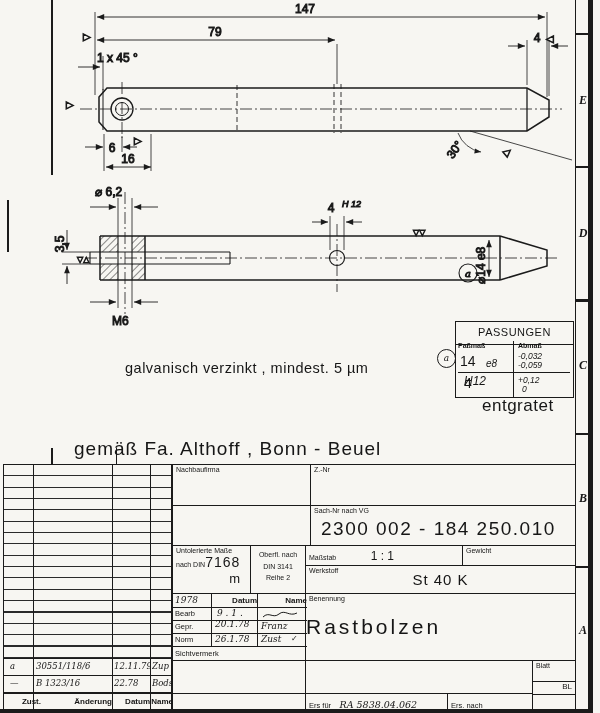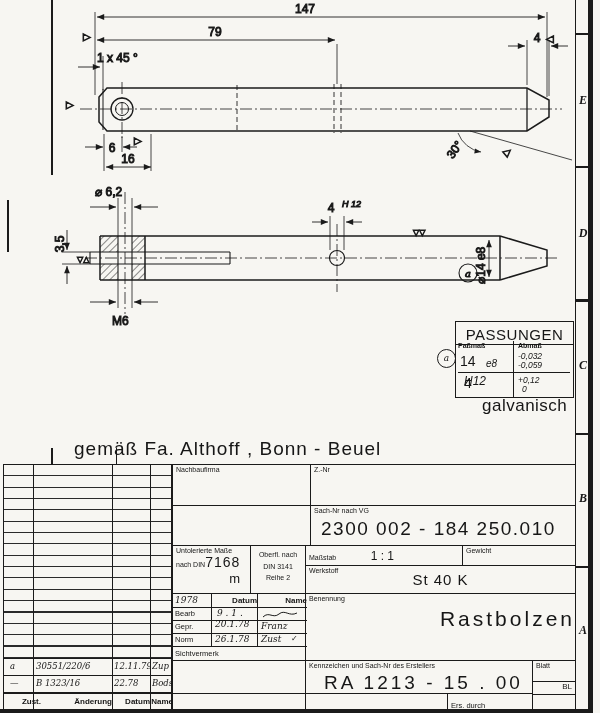--- a/index.html
+++ b/index.html
@@ -182,27 +182,28 @@
   <div class="abs blk" style="left:575px;top:299px;width:18px;height:3px"></div>
   <div class="abs blk" style="left:575px;top:433px;width:18px;height:1.5px"></div>
   <div class="abs blk" style="left:575px;top:566px;width:18px;height:1.5px"></div>
   <div class="abs blk" style="left:0;top:709px;width:593px;height:4px"></div>
   <span class="zone" style="top:93px">E</span>
   <span class="zone" style="top:226px">D</span>
   <span class="zone" style="top:358px">C</span>
   <span class="zone" style="top:491px">B</span>
   <span class="zone" style="top:623px">A</span>
 
+  <div class="note" style="left:125px;top:360px;font-size:14.5px;letter-spacing:0.5px">galvanisch  verzinkt , mindest. 5 µm</div>
   <div class="note" style="left:437px;top:349px;width:17px;height:17px;border:1.2px solid #1b1b1b;border-radius:50%;
        text-align:center;font:italic 9px 'DejaVu Serif',serif;line-height:16px">a</div>
-  <div class="note" style="left:482px;top:396px;font-size:17px;letter-spacing:0.5px">galvanisch</div>
+  <div class="note" style="left:482px;top:396px;font-size:17px;letter-spacing:0.5px">entgratet</div>
   <div class="note" style="left:74px;top:438px;font-size:19px;letter-spacing:1px">gemäß Fa. Althoff , Bonn - Beuel</div>
 
   <div class="cell" style="left:455px;top:321px;width:119px;height:77px;border-width:1.8px">
-    <div class="pcell" style="left:0;top:4px;width:100%;height:19px;border-bottom:1.2px solid #1b1b1b;text-align:center;font-size:15px;letter-spacing:0.5px">PASSUNGEN</div>
+    <div class="pcell" style="left:0;top:4px;width:100%;height:19px;border-bottom:1.2px solid #1b1b1b;text-align:center;font-size:11px;letter-spacing:0.5px">PASSUNGEN</div>
     <div class="pcell" style="left:2px;top:20px;font-size:7px;font-weight:bold">Paßmaß</div>
     <div class="pcell" style="left:62px;top:20px;font-size:7px;font-weight:bold">Abmaß</div>
     <div class="vline" style="left:57px;top:19px;height:56px"></div>
 
     <div class="pcell" style="left:4px;top:31px;font-size:14px">14</div>
     <div class="pcell" style="left:30px;top:36px;font-size:10px;font-style:italic">e8</div>
     <div class="pcell" style="left:62px;top:29px;font-size:8.5px;font-style:italic">-0,032</div>
     <div class="pcell" style="left:62px;top:38px;font-size:8.5px;font-style:italic">-0,059</div>
     <div class="hline" style="left:2px;top:50px;width:112px;height:1px"></div>
 
@@ -216,21 +217,21 @@
     <div class="abs" style="left:0;top:0;width:100%;height:193px;
          background:repeating-linear-gradient(to bottom, transparent 0 10.2px, #2a2a2a 10.2px 11.35px)"></div>
     <div class="vline" style="left:29px;top:0;height:244px"></div>
     <div class="vline" style="left:108px;top:0;height:244px"></div>
     <div class="vline" style="left:146px;top:0;height:244px"></div>
     <div class="hline" style="left:0;top:193px;width:169px"></div>
     <div class="hline" style="left:0;top:210px;width:169px"></div>
     <div class="hline" style="left:0;top:227px;width:169px;height:1.6px"></div>
 
     <div class="rowtxt" style="left:6px;top:196px;width:22px">a</div>
-    <div class="rowtxt" style="left:32px;top:196px;width:75px">30551/220/6</div>
+    <div class="rowtxt" style="left:32px;top:196px;width:75px">30551/118/6</div>
     <div class="rowtxt" style="left:110px;top:196px;width:36px">12.11.79</div>
     <div class="rowtxt" style="left:148px;top:196px;width:21px">Zup</div>
 
     <div class="rowtxt" style="left:6px;top:213px;width:22px">—</div>
     <div class="rowtxt" style="left:32px;top:213px;width:75px">B 1323/16</div>
     <div class="rowtxt" style="left:110px;top:213px;width:36px">22.78</div>
     <div class="rowtxt" style="left:148px;top:213px;width:33px">Bods</div>
 
     <div class="hdr8" style="left:8px;top:232px;width:29px">Zust.</div>
     <div class="hdr8" style="left:29px;top:232px;width:79px">Änderung</div>
@@ -293,34 +294,34 @@
     <div class="abs hand" style="left:88px;top:27px">Franz</div>
     <div class="abs" style="left:2px;top:41px;font-size:7.5px">Norm</div>
     <div class="abs hand" style="left:42px;top:40px">26.1.78</div>
     <div class="abs hand" style="left:88px;top:40px">Zust</div>
     <div class="abs" style="left:118px;top:40px;font-size:8px">✓</div>
     <div class="abs" style="left:2px;top:55px;font-size:7.5px">Sichtvermerk</div>
   </div>
 
   <div class="cell" style="left:305px;top:593px;width:271px;height:68px">
     <span class="lbl">Benennung</span>
-    <div style="font-size:21px;text-align:right;margin-top:4px;letter-spacing:3px">Rastbolzen</div>
+    <div style="font-size:21px;text-align:left;margin-top:12px;letter-spacing:3px">Rastbolzen</div>
   </div>
 
   <div class="cell" style="left:172px;top:660px;width:134px;height:34px"></div>
   <div class="cell" style="left:172px;top:693px;width:134px;height:17px"></div>
 
-  <div class="cell" style="left:305px;top:660px;width:228px;height:34px">
-    <span class="lbl">Kennzeichen und Sach-Nr  des Erstellers</span>
-    <div class="bigval" style="font-size:19px;padding:2px 0 0 18px;letter-spacing:3px">RA 1213 - 15 . 00</div>
-  </div>
   <div class="cell" style="left:532px;top:660px;width:44px;height:22px">
     <span class="lbl">Blatt</span>
   </div>
   <div class="cell" style="left:532px;top:681px;width:44px;height:14px">
     <div style="font-size:8px;text-align:right;padding-right:3px">BL</div>
   </div>
   <div class="cell" style="left:532px;top:694px;width:44px;height:16px"></div>
+  <div class="cell" style="left:305px;top:693px;width:143px;height:17px">
+    <span style="font-size:7.5px;padding-left:3px">Ers für</span>
+    <span class="hand" style="font-size:9.5px;padding-left:4px">RA 5838.04.062</span>
+  </div>
   <div class="cell" style="left:447px;top:693px;width:86px;height:17px">
-    <span style="font-size:7.5px;padding-left:3px">Ers. durch</span>
+    <span style="font-size:7.5px;padding-left:3px">Ers. nach</span>
   </div>
 
 </div>
 
 </body></html>

